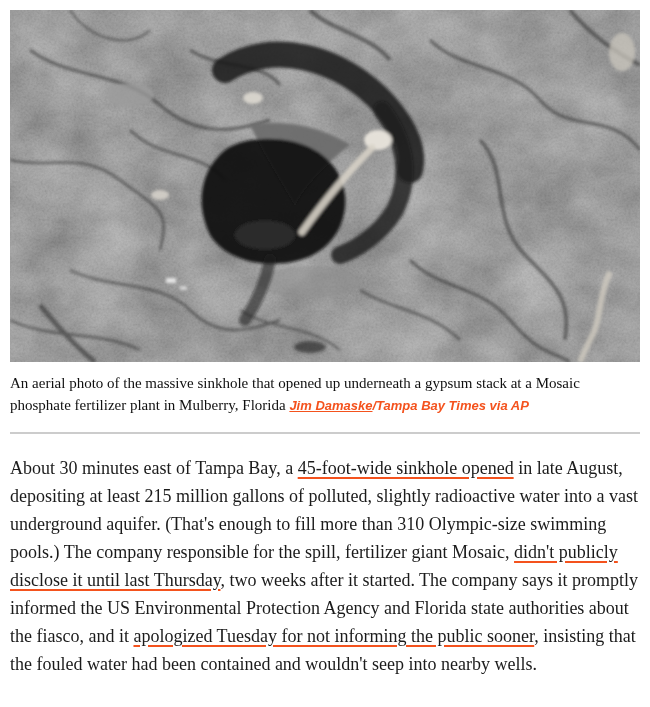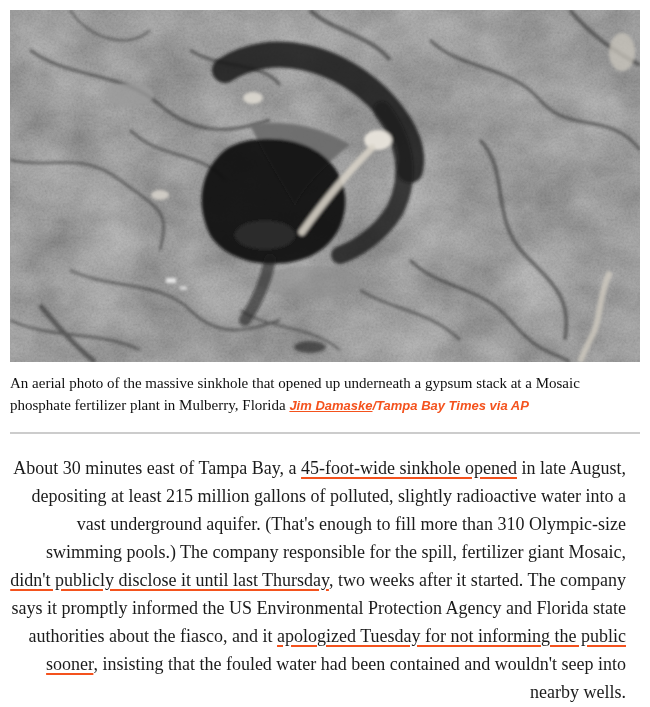--- a/index.html
+++ b/index.html
@@ -34,25 +34,25 @@
     color: var(--accent, #f4521d);
   }
   .credit-link { text-decoration:underline; cursor:pointer; }
   .credit { text-decoration:none; }
   .divider {
     border:none;
     border-top:2px solid var(--divider, #cccccc);
     margin:15px 10px 0 10px;
   }
   .article {
-    margin:20px 24px 0 10px;
+    margin:20px 0 0 10px;
     font-size:18px;
     line-height:28px;
     color: var(--text, #1b1b1b);
-    text-align:right;
+    text-align:left;
   }
   .tlink {
     color:inherit;
     cursor:pointer;
     text-decoration:underline;
     text-decoration-color: var(--accent, #f4521d);
     text-decoration-thickness:1.5px;
     text-underline-offset:3px;
   }
 </style>

